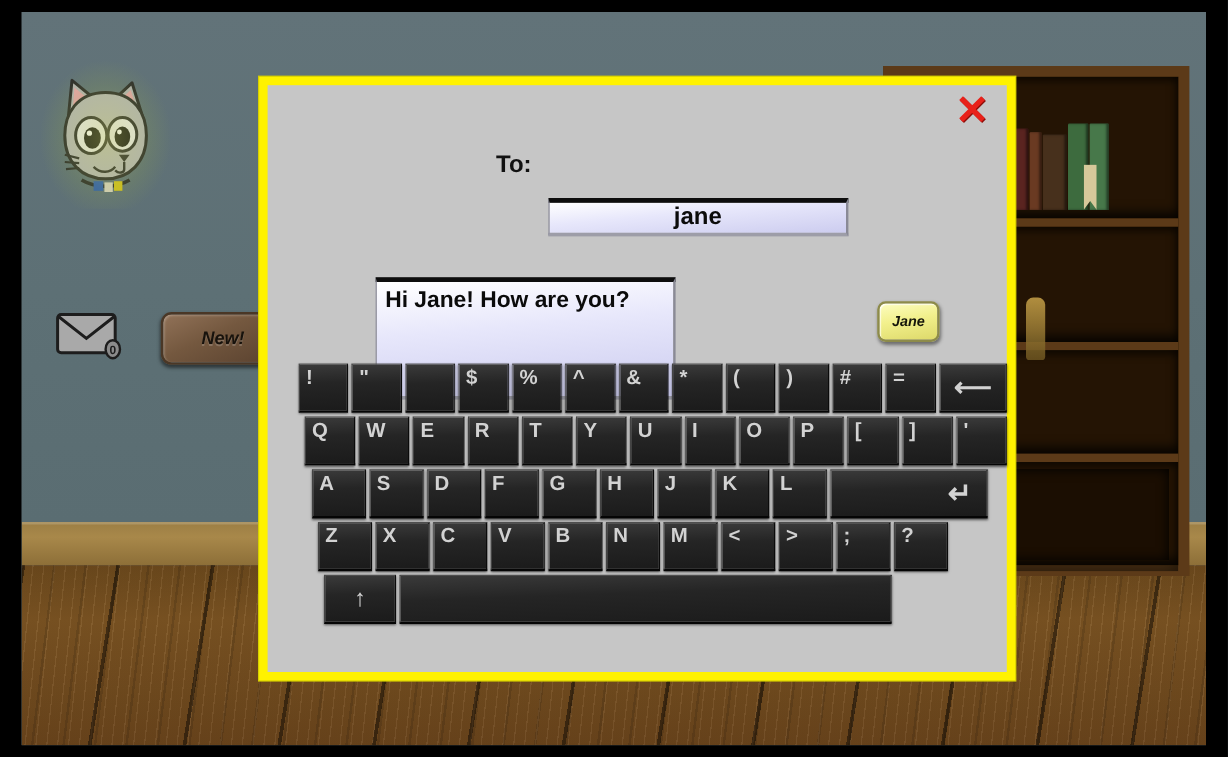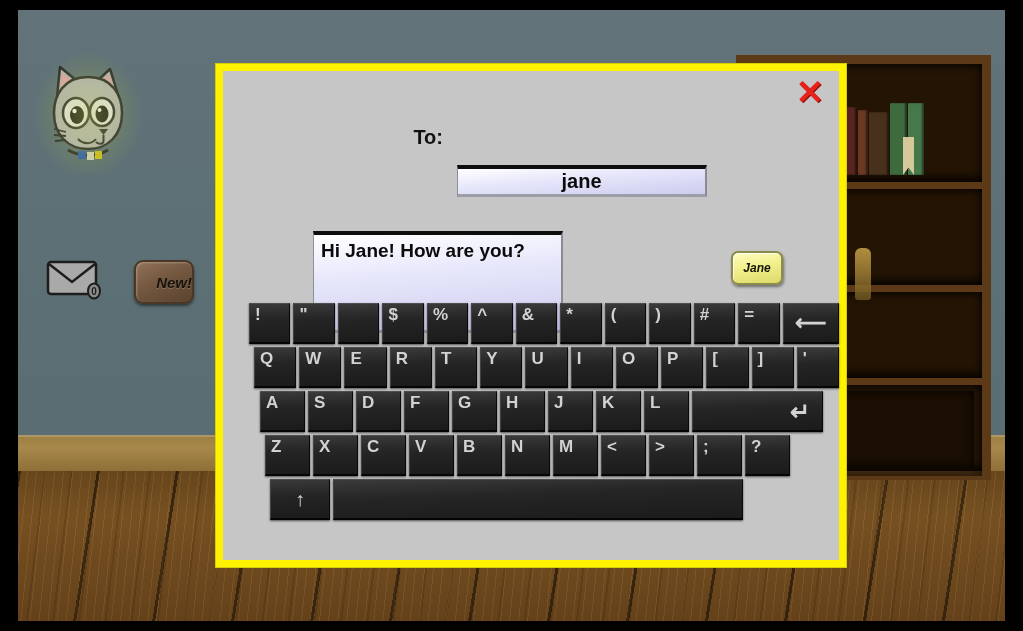--- a/index.html
+++ b/index.html
@@ -112,24 +112,25 @@
     position: absolute; left: 28px; top: 248px;
     width: 58px; height: 42px;
   }
   #new-button {
     position: absolute; left: 116px; top: 250px;
     width: 56px; height: 40px;
     border-radius: 9px;
     background: linear-gradient(155deg,#917258 0%,#74583f 45%,#5b4330 100%);
     border: 2px solid #4a3726;
     box-shadow: inset 1px 1px 2px rgba(255,255,255,.28), 0 2px 3px rgba(0,0,0,.5);
-    display: flex; align-items: center; justify-content: flex-end;
+    display: flex; align-items: center; justify-content: flex-start;
     font-style: italic; font-weight: bold; font-size: 15px;
     color: #17120c;
     text-shadow: 0 1px 0 rgba(255,255,255,.18);
+    padding-left: 32px;
   }
   .wall-poster {
     position:absolute; left: 210px; top: 310px;
     width: 14px; height: 128px;
     background: linear-gradient(90deg,#4d5f62,#3f5053);
   }
 
   
   #mail-dialog {
     position: absolute;

